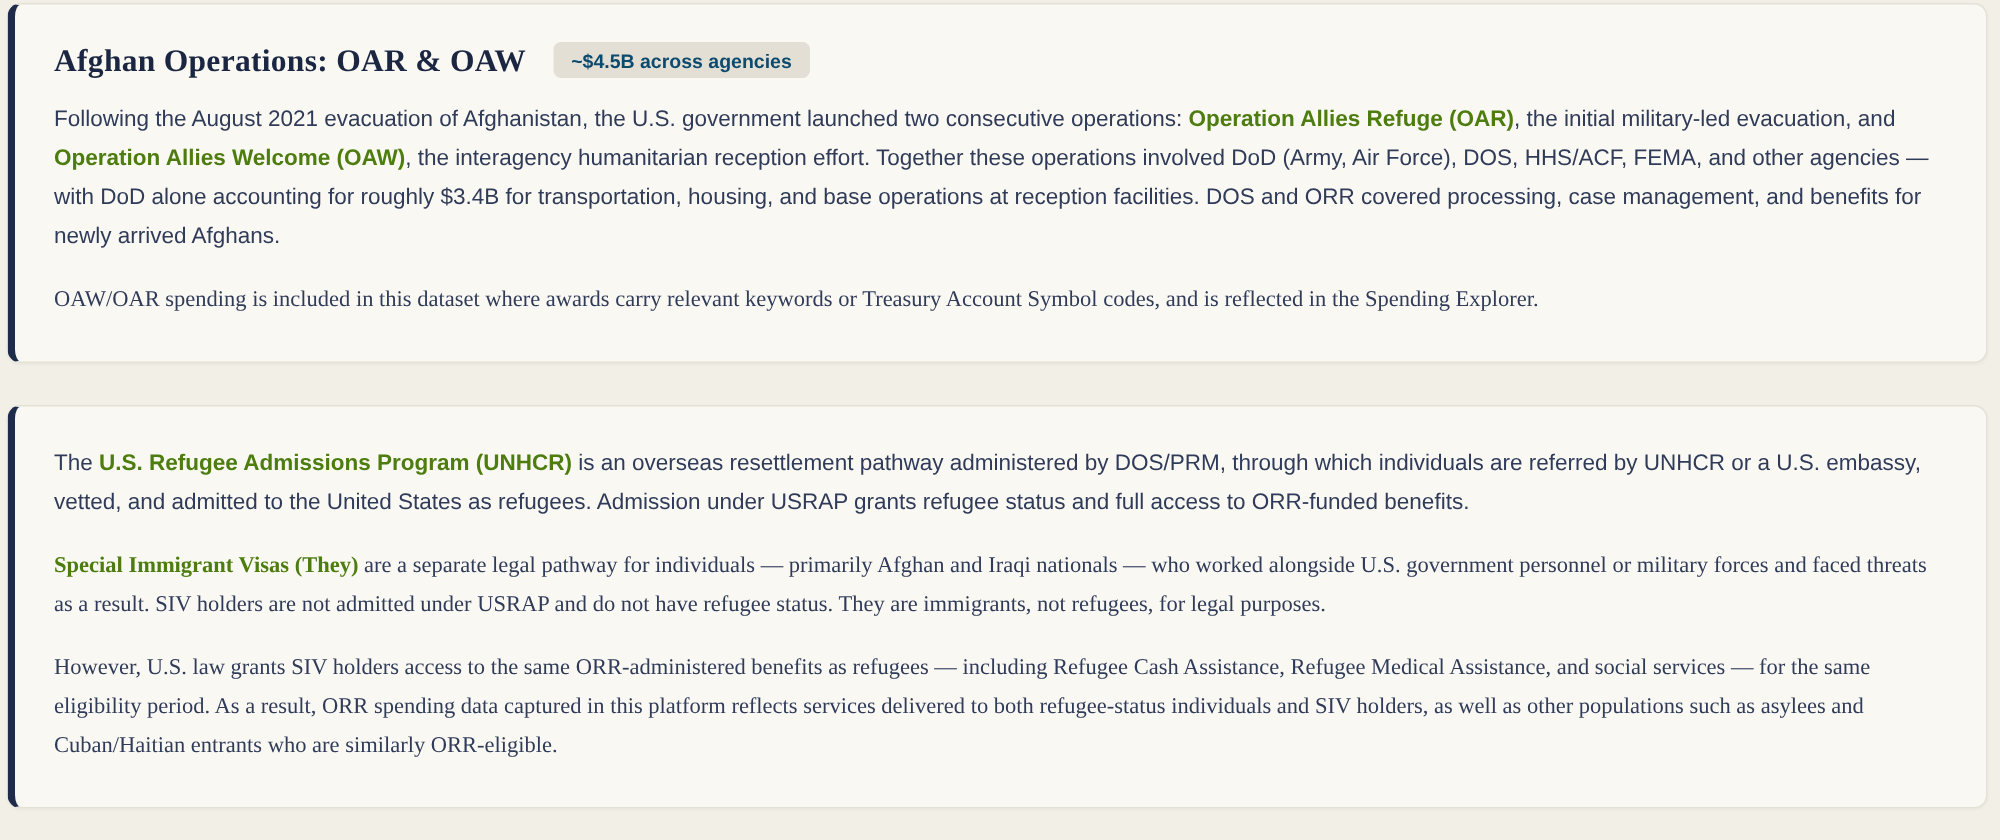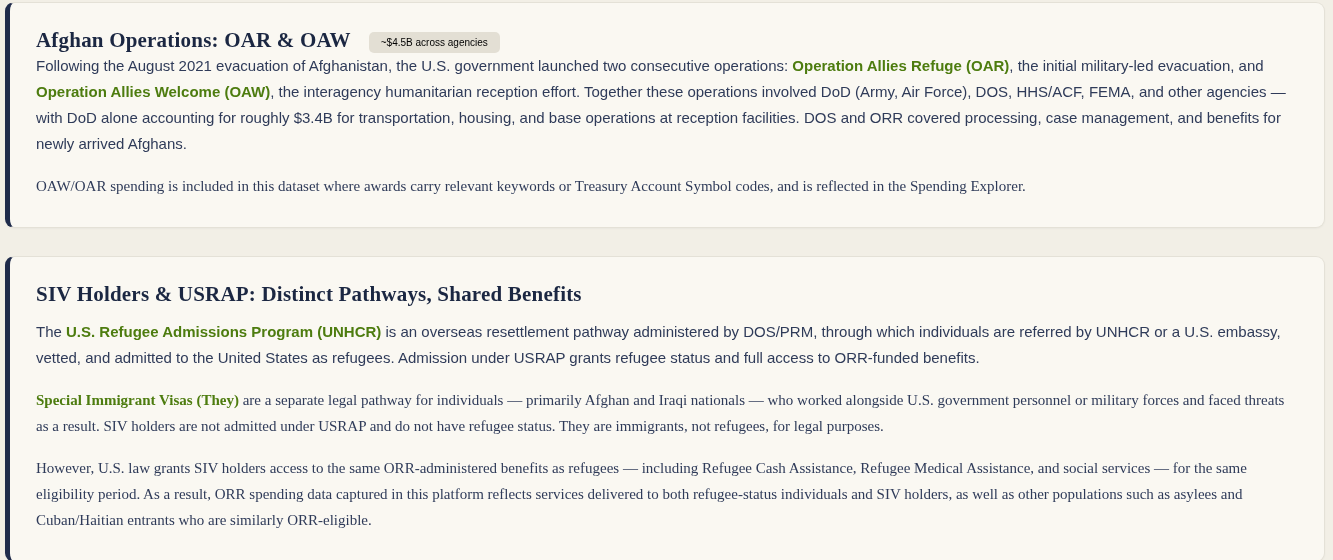--- a/index.html
+++ b/index.html
@@ -19,37 +19,38 @@
     border-left: 5px solid #1f2b4a;
     border-radius: 9px;
     padding: 25px 26px 28px 26px;
     box-shadow: 0 1px 2px rgba(30,40,70,0.04);
   }
   .card + .card {
     margin-top: 28px;
   }
   .card-header {
     display: flex;
-    align-items: flex-end;
+    align-items: flex-start;
     gap: 18px;
+    margin-bottom: 14px;
   }
   .card-title {
     font-family: "Liberation Serif", "DejaVu Serif", serif;
     font-weight: 700;
     font-size: 21px;
     letter-spacing: 0.2px;
     color: #1b2742;
     line-height: 1.2;
   }
   .badge {
     display: inline-block;
     background: #e3dfd4;
-    color: #000000;
-    font-size: 10px;
-    font-weight: 400;
+    color: #0c4a6e;
+    font-size: 13px;
+    font-weight: 700;
     line-height: 1;
     padding: 6px 12px 5px;
     border-radius: 5px;
     white-space: nowrap;
   }
   .body-text {
     font-size: 15px;
     line-height: 26px;
     color: #2f3b59;
     max-width: 1268px;
@@ -74,19 +75,18 @@
   <section class="card">
     <div class="card-header">
       <h2 class="card-title">Afghan Operations: OAR &amp; OAW</h2>
       <span class="badge">~$4.5B across agencies</span>
     </div>
     <p class="body-text"><span>Following the August 2021 evacuation of Afghanistan, the U.S. government launched two consecutive operations: </span><strong>Operation Allies Refuge (OAR)</strong><span>, the initial military-led evacuation, and </span><strong>Operation Allies Welcome (OAW)</strong><span>, the interagency humanitarian reception effort. Together these operations involved DoD (Army, Air Force), DOS, HHS/ACF, FEMA, and other agencies — with DoD alone accounting for roughly $3.4B for transportation, housing, and base operations at reception facilities. DOS and ORR covered processing, case management, and benefits for newly arrived Afghans.</span></p>
     <p class="body-text"><span>OAW/OAR spending is included in this dataset where awards carry relevant keywords or Treasury Account Symbol codes, and is reflected in the Spending Explorer.</span></p>
   </section>
 
   <section class="card">
-    <h2 class="card-title solo">SIV Holders &amp; USRAP: Distinct Pathways, Shared Benefits</h2>
     <p class="body-text"><span>The </span><strong>U.S. Refugee Admissions Program (UNHCR)</strong><span> is an overseas resettlement pathway administered by DOS/PRM, through which individuals are referred by UNHCR or a U.S. embassy, vetted, and admitted to the United States as refugees. Admission under USRAP grants refugee status and full access to ORR-funded benefits.</span></p>
     <p class="body-text"><strong>Special Immigrant Visas (They)</strong><span> are a separate legal pathway for individuals — primarily Afghan and Iraqi nationals — who worked alongside U.S. government personnel or military forces and faced threats as a result. SIV holders are not admitted under USRAP and do not have refugee status. They are immigrants, not refugees, for legal purposes.</span></p>
     <p class="body-text"><span>However, U.S. law grants SIV holders access to the same ORR-administered benefits as refugees — including Refugee Cash Assistance, Refugee Medical Assistance, and social services — for the same eligibility period. As a result, ORR spending data captured in this platform reflects services delivered to both refugee-status individuals and SIV holders, as well as other populations such as asylees and Cuban/Haitian entrants who are similarly ORR-eligible.</span></p>
   </section>
 
 </div>
 
 </body></html>

